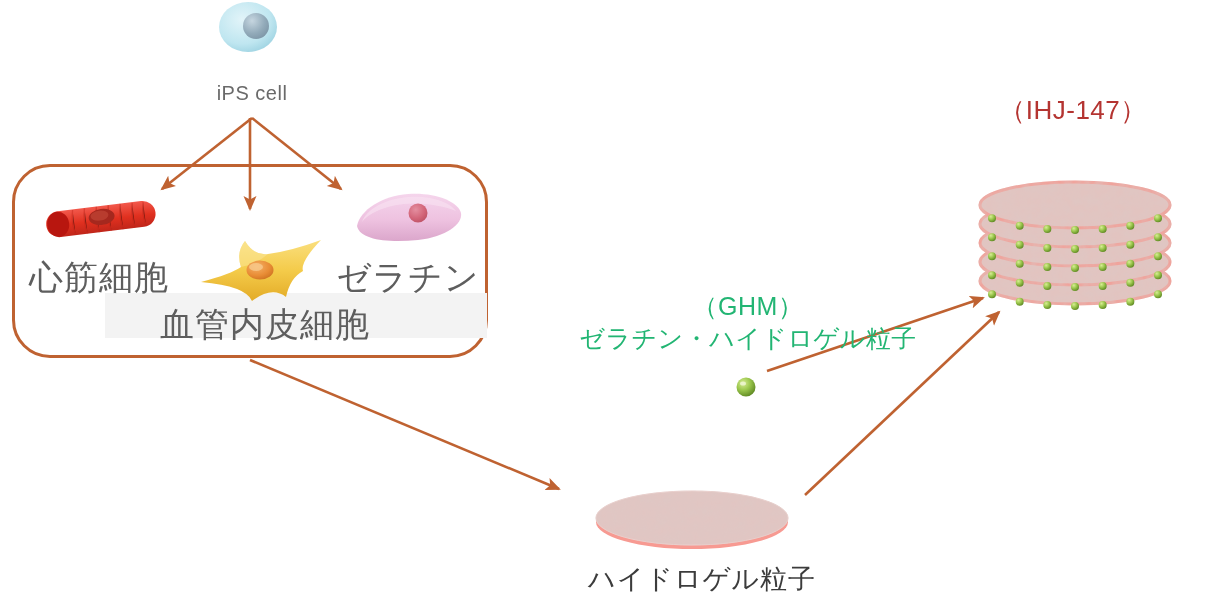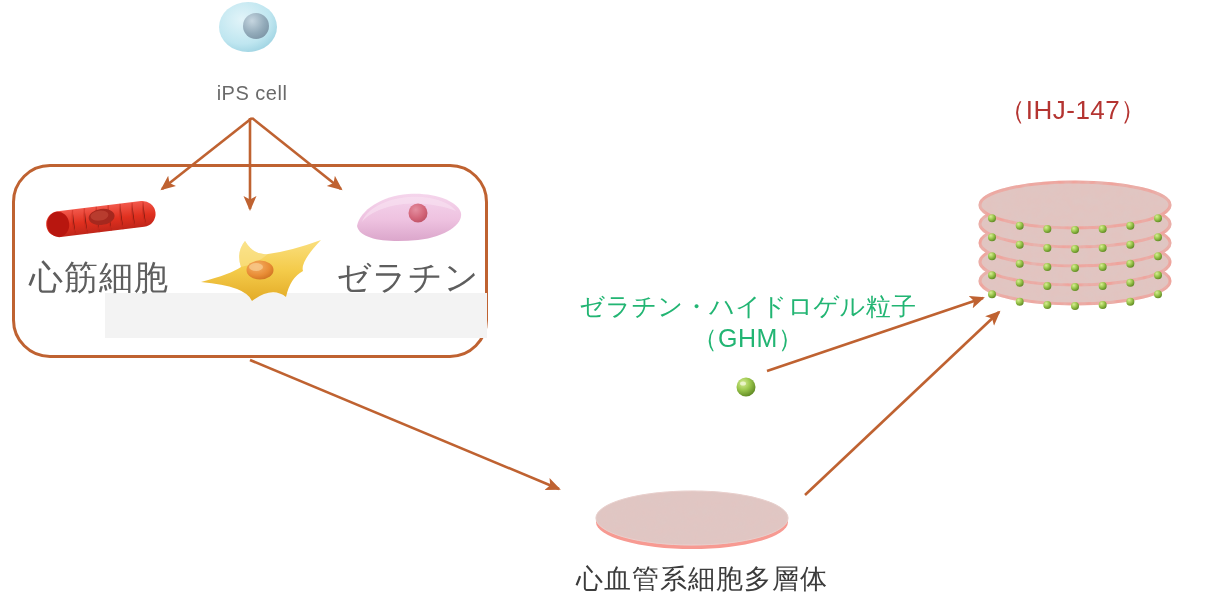--- a/index.html
+++ b/index.html
@@ -112,20 +112,21 @@
         <stop offset="0" stop-color="#f6b066"></stop>
           <stop offset="0.6" stop-color="#e88c35"></stop>
           <stop offset="1" stop-color="#c96d1d"></stop>
       </radialGradient>
     </defs>
     <path d="M4,44 Q34,36 44,29 Q39,14 48,3 Q57,18 71,16 Q94,13 124,2 Q103,24 106,33 Q93,40 89,59 Q75,48 55,63 Q49,48 4,44 Z" fill="url(#enBody)"></path>
     <path d="M44,29 Q39,14 48,3 Q57,18 71,16 Q60,26 44,29" fill="#fce79a" opacity="0.5"></path>
     <ellipse cx="63" cy="32" rx="13.5" ry="9.5" fill="url(#enNuc)"></ellipse>
     <ellipse cx="59" cy="29" rx="7" ry="4" fill="#f8c98c" opacity="0.8"></ellipse>
   </svg>
+  <div class="abs lbl cell-label endo-label">血管内皮細胞</div>
 
   <svg class="abs" style="left:352px;top:188px;" width="114" height="58" viewBox="0 0 114 58">
     <defs>
       <linearGradient id="stBody" x1="0" y1="0" x2="0" y2="1">
         <stop offset="0" stop-color="#f5d5ec"></stop>
           <stop offset="0.55" stop-color="#eec2e0"></stop>
           <stop offset="1" stop-color="#dba6cb"></stop>
       </linearGradient>
       <radialGradient id="stNuc" cx="38%" cy="32%" r="80%">
         <stop offset="0" stop-color="#e48fa0"></stop>
@@ -133,22 +134,22 @@
           <stop offset="1" stop-color="#b84d61"></stop>
       </radialGradient>
     </defs>
     <path d="M5,38 C8,22 30,8 56,6 C82,4 106,13 109,25 C111,36 94,49 66,52 C36,55 8,52 5,38 Z" fill="url(#stBody)"></path>
     <path d="M10,34 C14,22 32,11 56,9 C78,7 98,14 104,23 C92,18 70,14 52,16 C32,18 16,26 10,34 Z" fill="#f9e3f2" opacity="0.6"></path>
     <circle cx="66" cy="25" r="9.5" fill="url(#stNuc)"></circle>
   </svg>
   <div class="abs lbl cell-label stromal-label">ゼラチン</div>
 
   <div class="abs lbl ghm-label">
+    <div>（GHM）</div>
     <div>ゼラチン・ハイドロゲル粒子</div>
-    <div>（GHM）</div>
   </div>
   <svg class="abs" style="left:735px;top:376px;" width="22" height="22" viewBox="0 0 22 22">
     <defs>
       <radialGradient id="ghmGrad" cx="35%" cy="30%" r="80%">
         <stop offset="0" stop-color="#d8ec94"></stop>
           <stop offset="0.45" stop-color="#9cc84e"></stop>
           <stop offset="1" stop-color="#567f1c"></stop>
       </radialGradient>
     </defs>
     <circle cx="11" cy="11" r="9.5" fill="url(#ghmGrad)"></circle>
@@ -162,21 +163,21 @@
         <feColorMatrix type="matrix" values="0 0 0 0 0.72  0 0 0 0 0.58  0 0 0 0 0.56  0 0 0 0.65 0"></feColorMatrix>
         <feComposite operator="in" in2="SourceGraphic"></feComposite>
       </filter>
     </defs>
     <ellipse id="sheet-rim" cx="100" cy="33" rx="96" ry="27"></ellipse>
     <g id="sheet-body">
         <ellipse id="sheet-top" cx="100" cy="29" rx="96" ry="27"></ellipse>
       </g>
     <use href="#sheet-body" filter="url(#mottle)"></use>
   </svg>
-  <div class="abs lbl sheet-label">心血管系細胞多層体</div>
+  <div class="abs lbl sheet-label">ハイドロゲル粒子</div>
 
   <div class="abs lbl multilayer-label">
     <div>（IHJ-147）</div>
   </div>
   <svg class="abs" id="stack-svg" style="left:977px;top:178px;" width="196" height="136" viewBox="0 0 196 136">
     <g id="stack-body">
         <ellipse cx="98" cy="103" rx="95" ry="23"></ellipse>
         <ellipse cx="98" cy="84" rx="95" ry="23"></ellipse>
         <ellipse cx="98" cy="65" rx="95" ry="23"></ellipse>
         <ellipse cx="98" cy="46" rx="95" ry="23"></ellipse>

